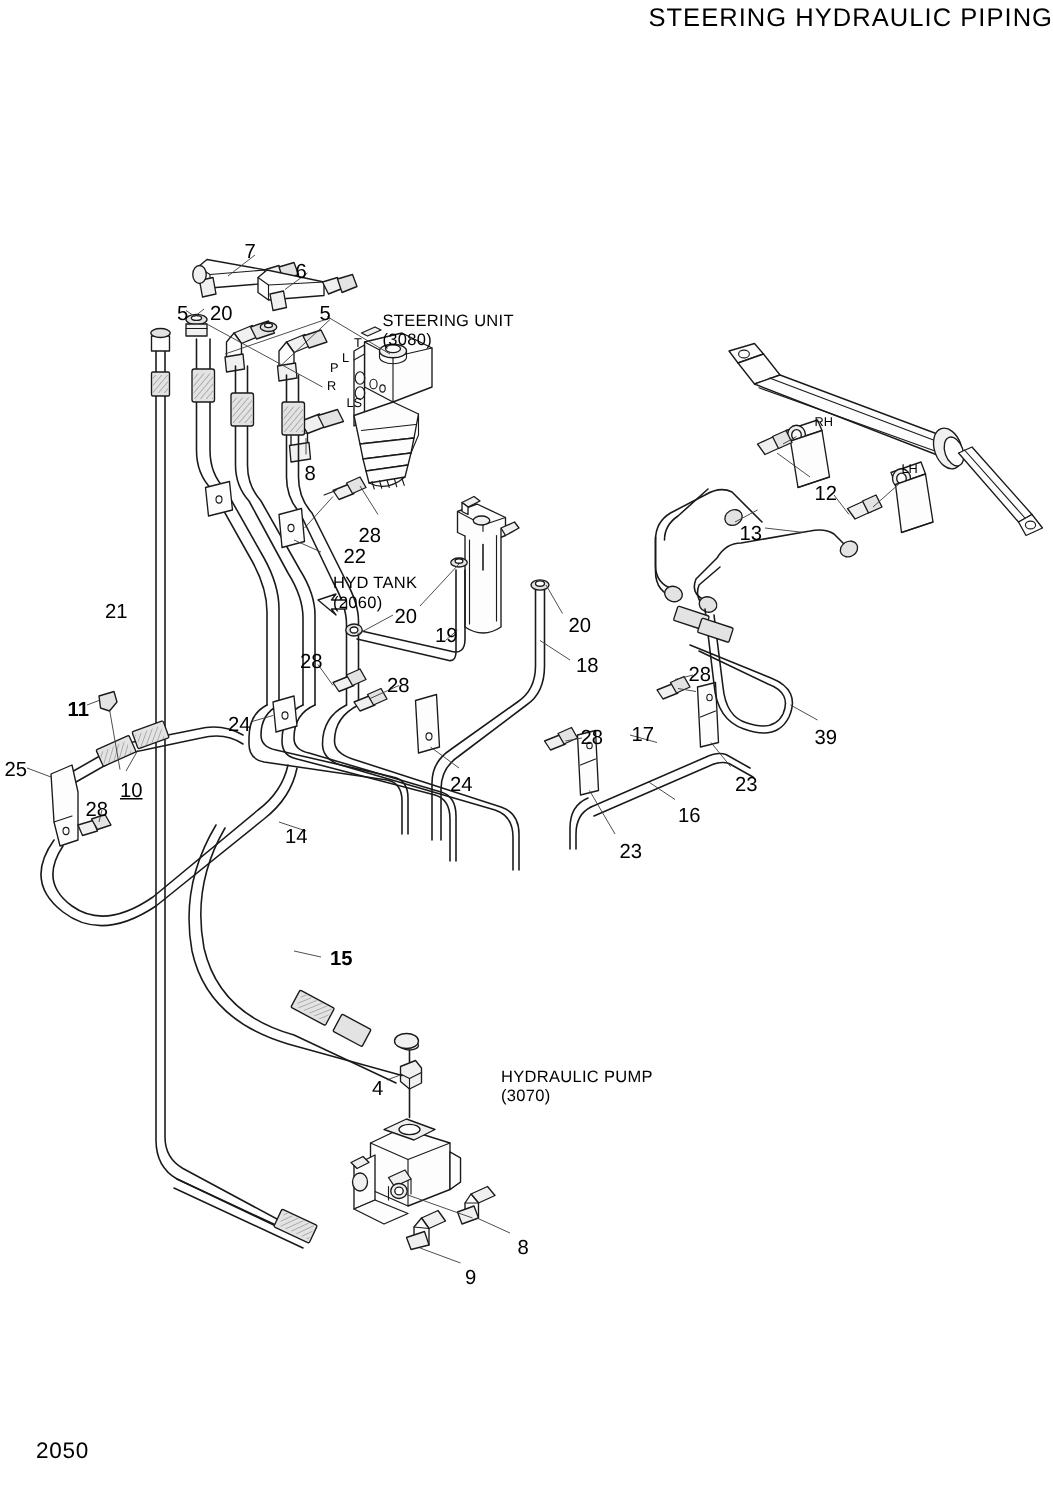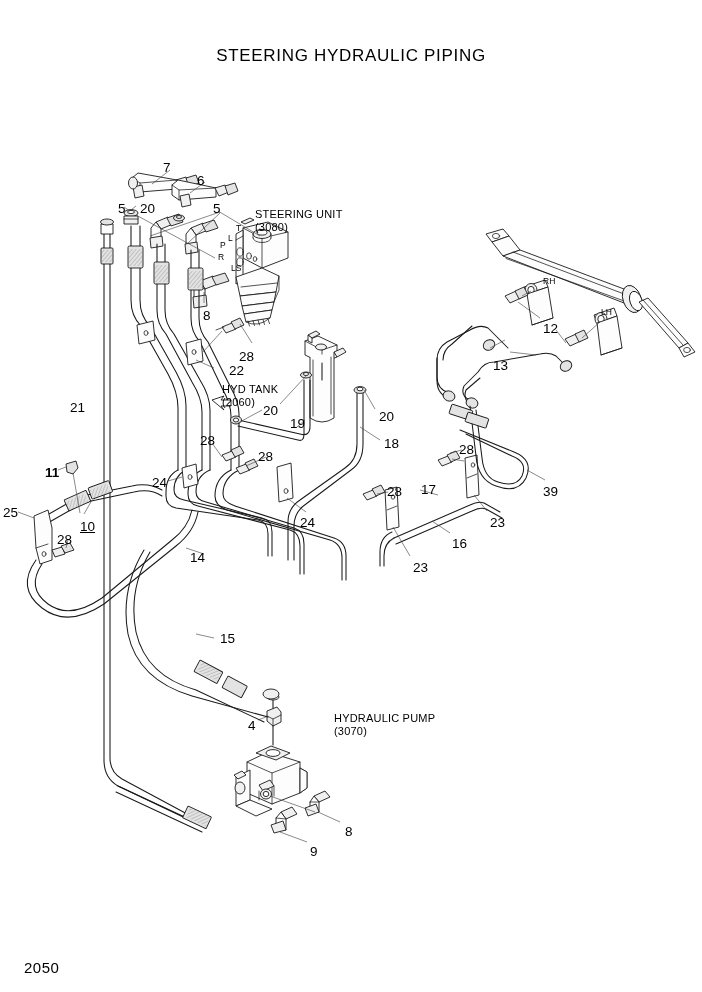--- a/index.html
+++ b/index.html
@@ -2,22 +2,22 @@
 <html><head>
 <meta charset="utf-8">
 <title>Steering Hydraulic Piping</title>
 <style>
   html,body{margin:0;padding:0;background:#ffffff;}
   body{width:702px;height:992px;position:relative;overflow:hidden;
        font-family:"Liberation Sans","DejaVu Sans",sans-serif;color:#000;}
   #sheet{position:absolute;left:0;top:0;width:702px;height:992px;background:#fff;}
 
   
-  #title{position:absolute;left:0;top:2px;width:702px;text-align:center;
-         font-size:17px;letter-spacing:.7px;font-weight:400;margin-top:44px;}
+  #title{position:absolute;left:0;top:2px;width:702px;text-align:right;
+         font-size:17px;letter-spacing:.7px;font-weight:400;}
 
   
   #pageno{position:absolute;left:24px;top:959px;font-size:15px;letter-spacing:.5px;}
 
   
   #art{position:absolute;left:0;top:0;width:702px;height:992px;}
 
   
   .cal{position:absolute;font-size:13.5px;line-height:1;white-space:nowrap;}
 
@@ -506,21 +506,21 @@
 
   <div class="cal" style="left:163px;top:161px;">7</div>
   <div class="cal" style="left:197px;top:174px;">6</div>
   <div class="cal" style="left:118px;top:202px;">5</div>
   <div class="cal" style="left:140px;top:202px;">20</div>
   <div class="cal" style="left:213px;top:202px;">5</div>
   <div class="cal" style="left:203px;top:309px;">8</div>
   <div class="cal" style="left:239px;top:350px;">28</div>
   <div class="cal" style="left:215px;top:364px;margin-left:14px;">22</div>
   <div class="cal" style="left:543px;top:322px;">12</div>
-  <div class="cal" style="left:493px;top:359px;">13</div>
+  <div class="cal" style="left:493px;top:349px;">13</div>
   <div class="cal" style="left:70px;top:401px;">21</div>
   <div class="cal" style="left:263px;top:404px;">20</div>
   <div class="cal" style="left:290px;top:417px;">19</div>
   <div class="cal" style="left:379px;top:410px;">20</div>
   <div class="cal" style="left:384px;top:437px;">18</div>
   <div class="cal" style="left:200px;top:434px;">28</div>
   <div class="cal" style="left:258px;top:450px;">28</div>
   <div class="cal" style="left:459px;top:443px;">28</div>
   <div class="cal" style="left:45px;top:466px;font-weight:bold;">11</div>
   <div class="cal" style="left:152px;top:476px;">24</div>
@@ -528,19 +528,19 @@
   <div class="cal" style="left:387px;top:485px;">28</div>
   <div class="cal" style="left:421px;top:483px;">17</div>
   <div class="cal" style="left:490px;top:516px;">23</div>
   <div class="cal" style="left:3px;top:506px;">25</div>
   <div class="cal" style="left:80px;top:520px;text-decoration:underline;">10</div>
   <div class="cal" style="left:57px;top:533px;">28</div>
   <div class="cal" style="left:300px;top:516px;">24</div>
   <div class="cal" style="left:452px;top:537px;">16</div>
   <div class="cal" style="left:413px;top:561px;">23</div>
   <div class="cal" style="left:190px;top:551px;">14</div>
-  <div class="cal" style="left:220px;top:632px;">15</div>
+  <div class="cal" style="left:220px;top:632px;font-weight:bold;">15</div>
   <div class="cal" style="left:248px;top:719px;">4</div>
   <div class="cal" style="left:345px;top:825px;">8</div>
   <div class="cal" style="left:310px;top:845px;">9</div>
 
   <div id="pageno">2050</div>
 </div>
 
 </body></html>

